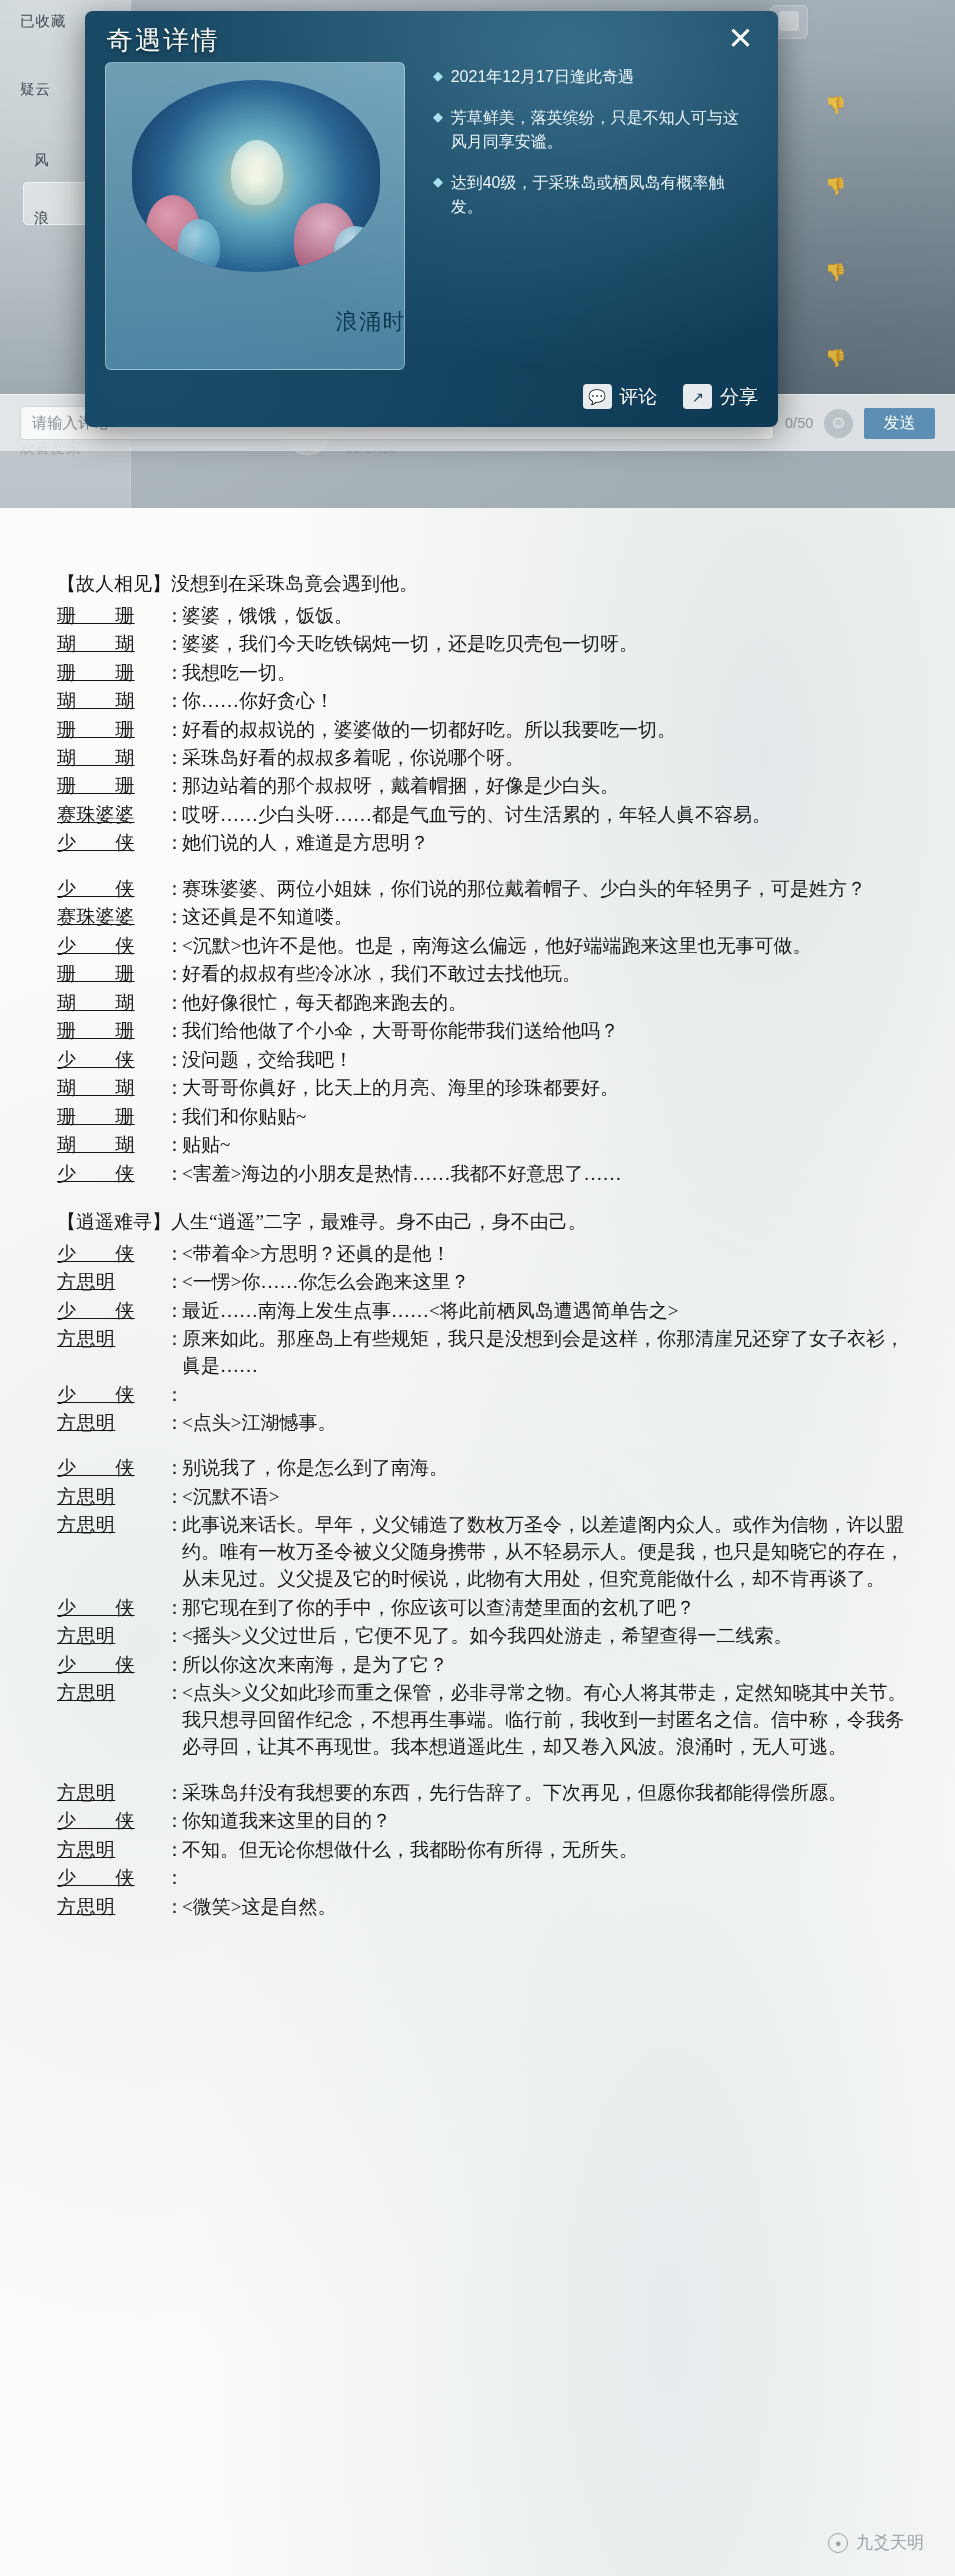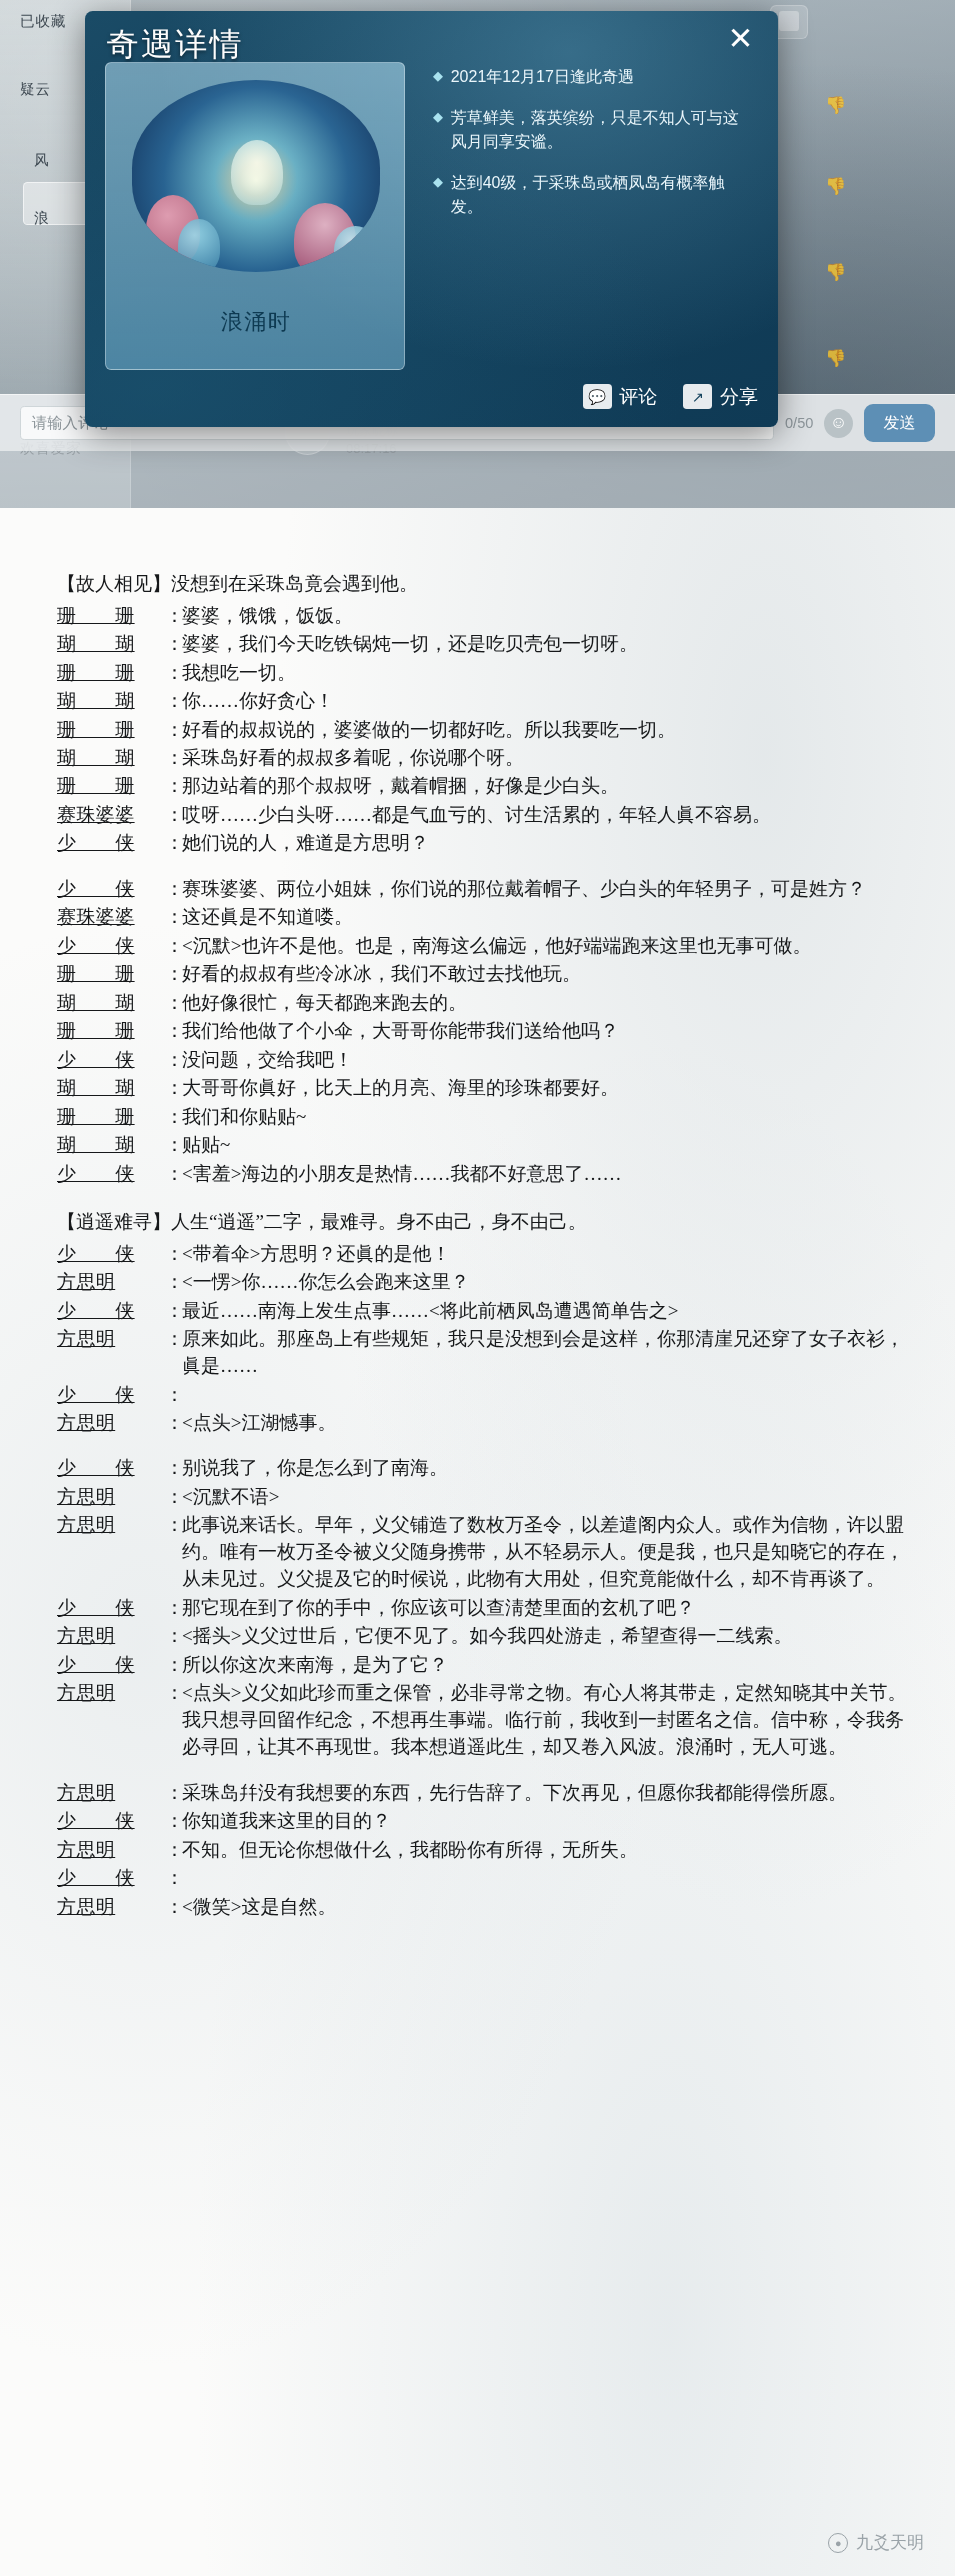--- a/index.html
+++ b/index.html
@@ -94,22 +94,22 @@
     font-size: 15.4px;
     color: #8d969b;
   }
   .comment-count { font-size: 14.6px; color: #8d969b; }
   .emoji-btn {
     width: 29px; height: 29px; border-radius: 50%;
     background: #b9c2c6; color:#fff; font-size: 17px;
     display:flex; align-items:center; justify-content:center;
   }
   .send-btn {
-    min-width: 71px; height: 38px;
-    border-radius: 9px;
+    min-width: 71px; height: 31px;
+    border-radius: 2px;
     background: #5d8fb5;
     color: #fff;
     font-size: 16px;
     display: flex; align-items: center; justify-content: center;
     border: none;
   }
   .bottom-strip {
     position: absolute; left: 0; bottom: 0;
     width: 955px; height: 57px;
     background: rgba(222,228,231,0.55);
@@ -134,21 +134,21 @@
   .modal-sheen {
     position: absolute; inset: 0;
     background:
       radial-gradient(ellipse at 70% 10%, rgba(120,190,220,0.35), rgba(0,0,0,0) 60%),
       radial-gradient(ellipse at 10% 90%, rgba(30,90,120,0.5), rgba(0,0,0,0) 60%);
     pointer-events: none;
   }
   .modal-title {
     position: absolute;
     left: 21.6px; top: 12.3px;
-    font-size: 32px;
+    font-size: 26px;
     color: #fdfdfd;
     letter-spacing: 2.3px;
     font-family: "Liberation Serif", "DejaVu Serif", serif;
     text-shadow: 0 1.5px 3.8px rgba(0,0,0,0.5);
   }
   .modal-close {
     position: absolute;
     right: 20px; top: 12.3px;
     width: 35px; height: 35px;
     color: #fff;
@@ -177,21 +177,21 @@
   }
   .coral {
     position: absolute;
     border-radius: 50% 50% 40% 40%;
     opacity: 0.9;
   }
   .card-caption {
     position: absolute;
     left: 0; bottom: 32px;
     width: 300px;
-    text-align: center;
+    text-align: right;
     font-size: 22px;
     color: #0e3a52;
     font-family: "Liberation Serif", "DejaVu Serif", serif;
     letter-spacing: 1.5px;
   }
   .modal-info {
     position: absolute;
     left: 348px; top: 54px;
     width: 317px;
   }

